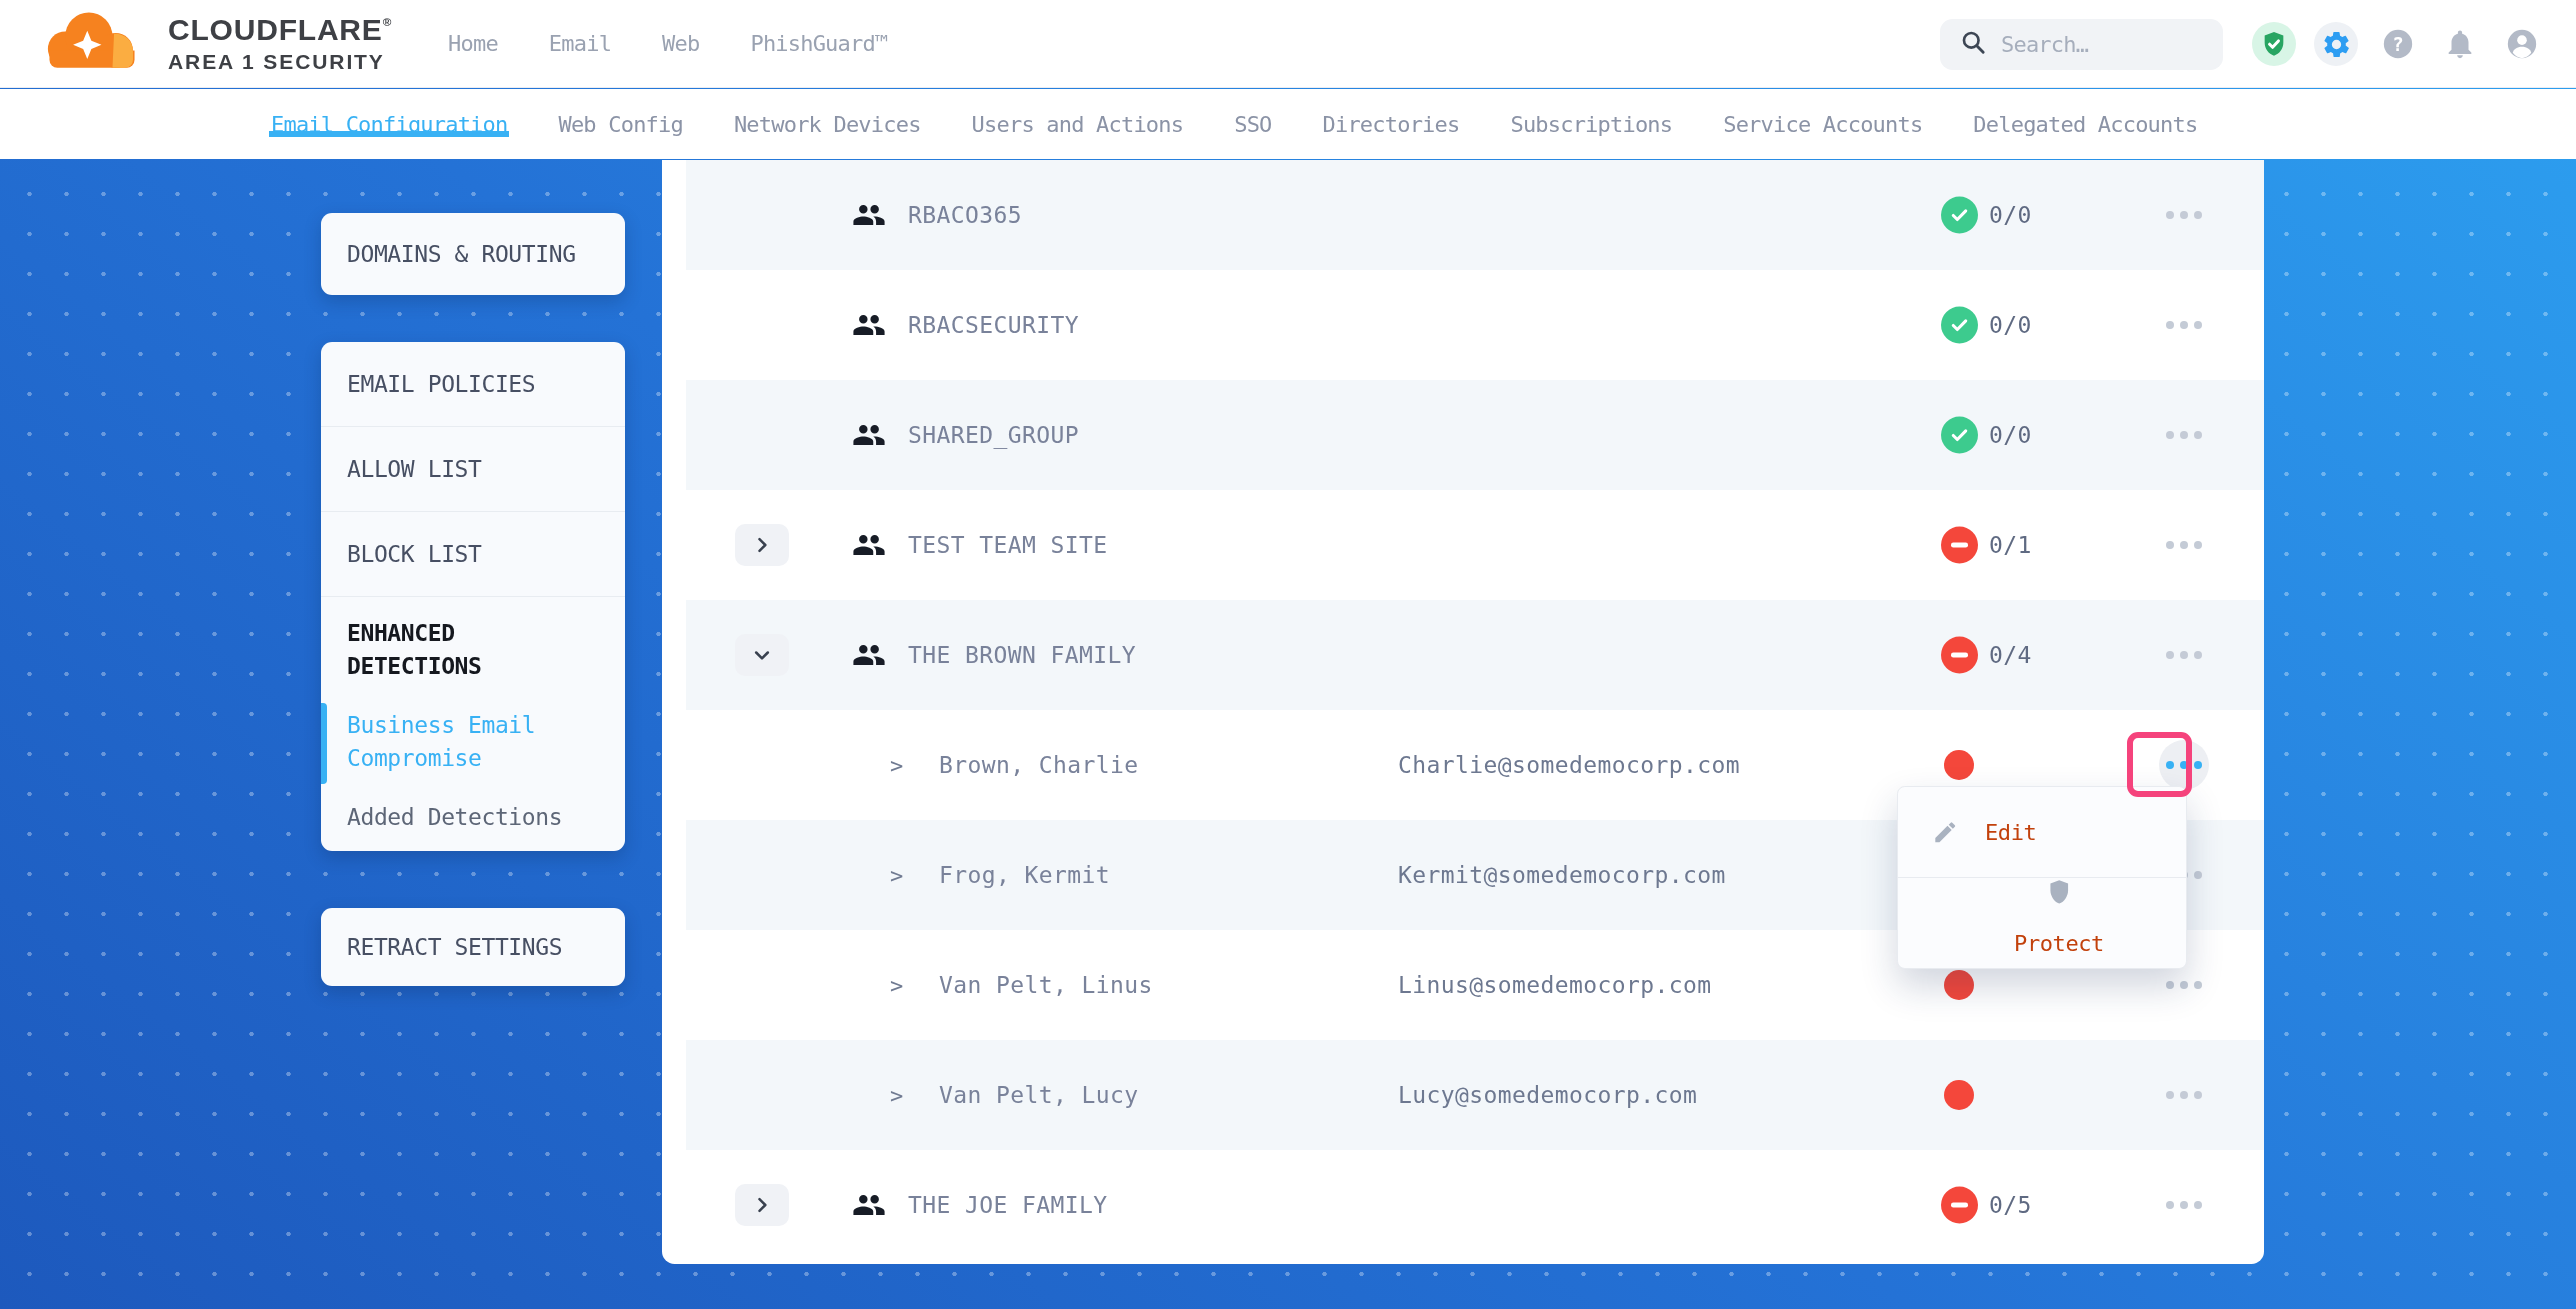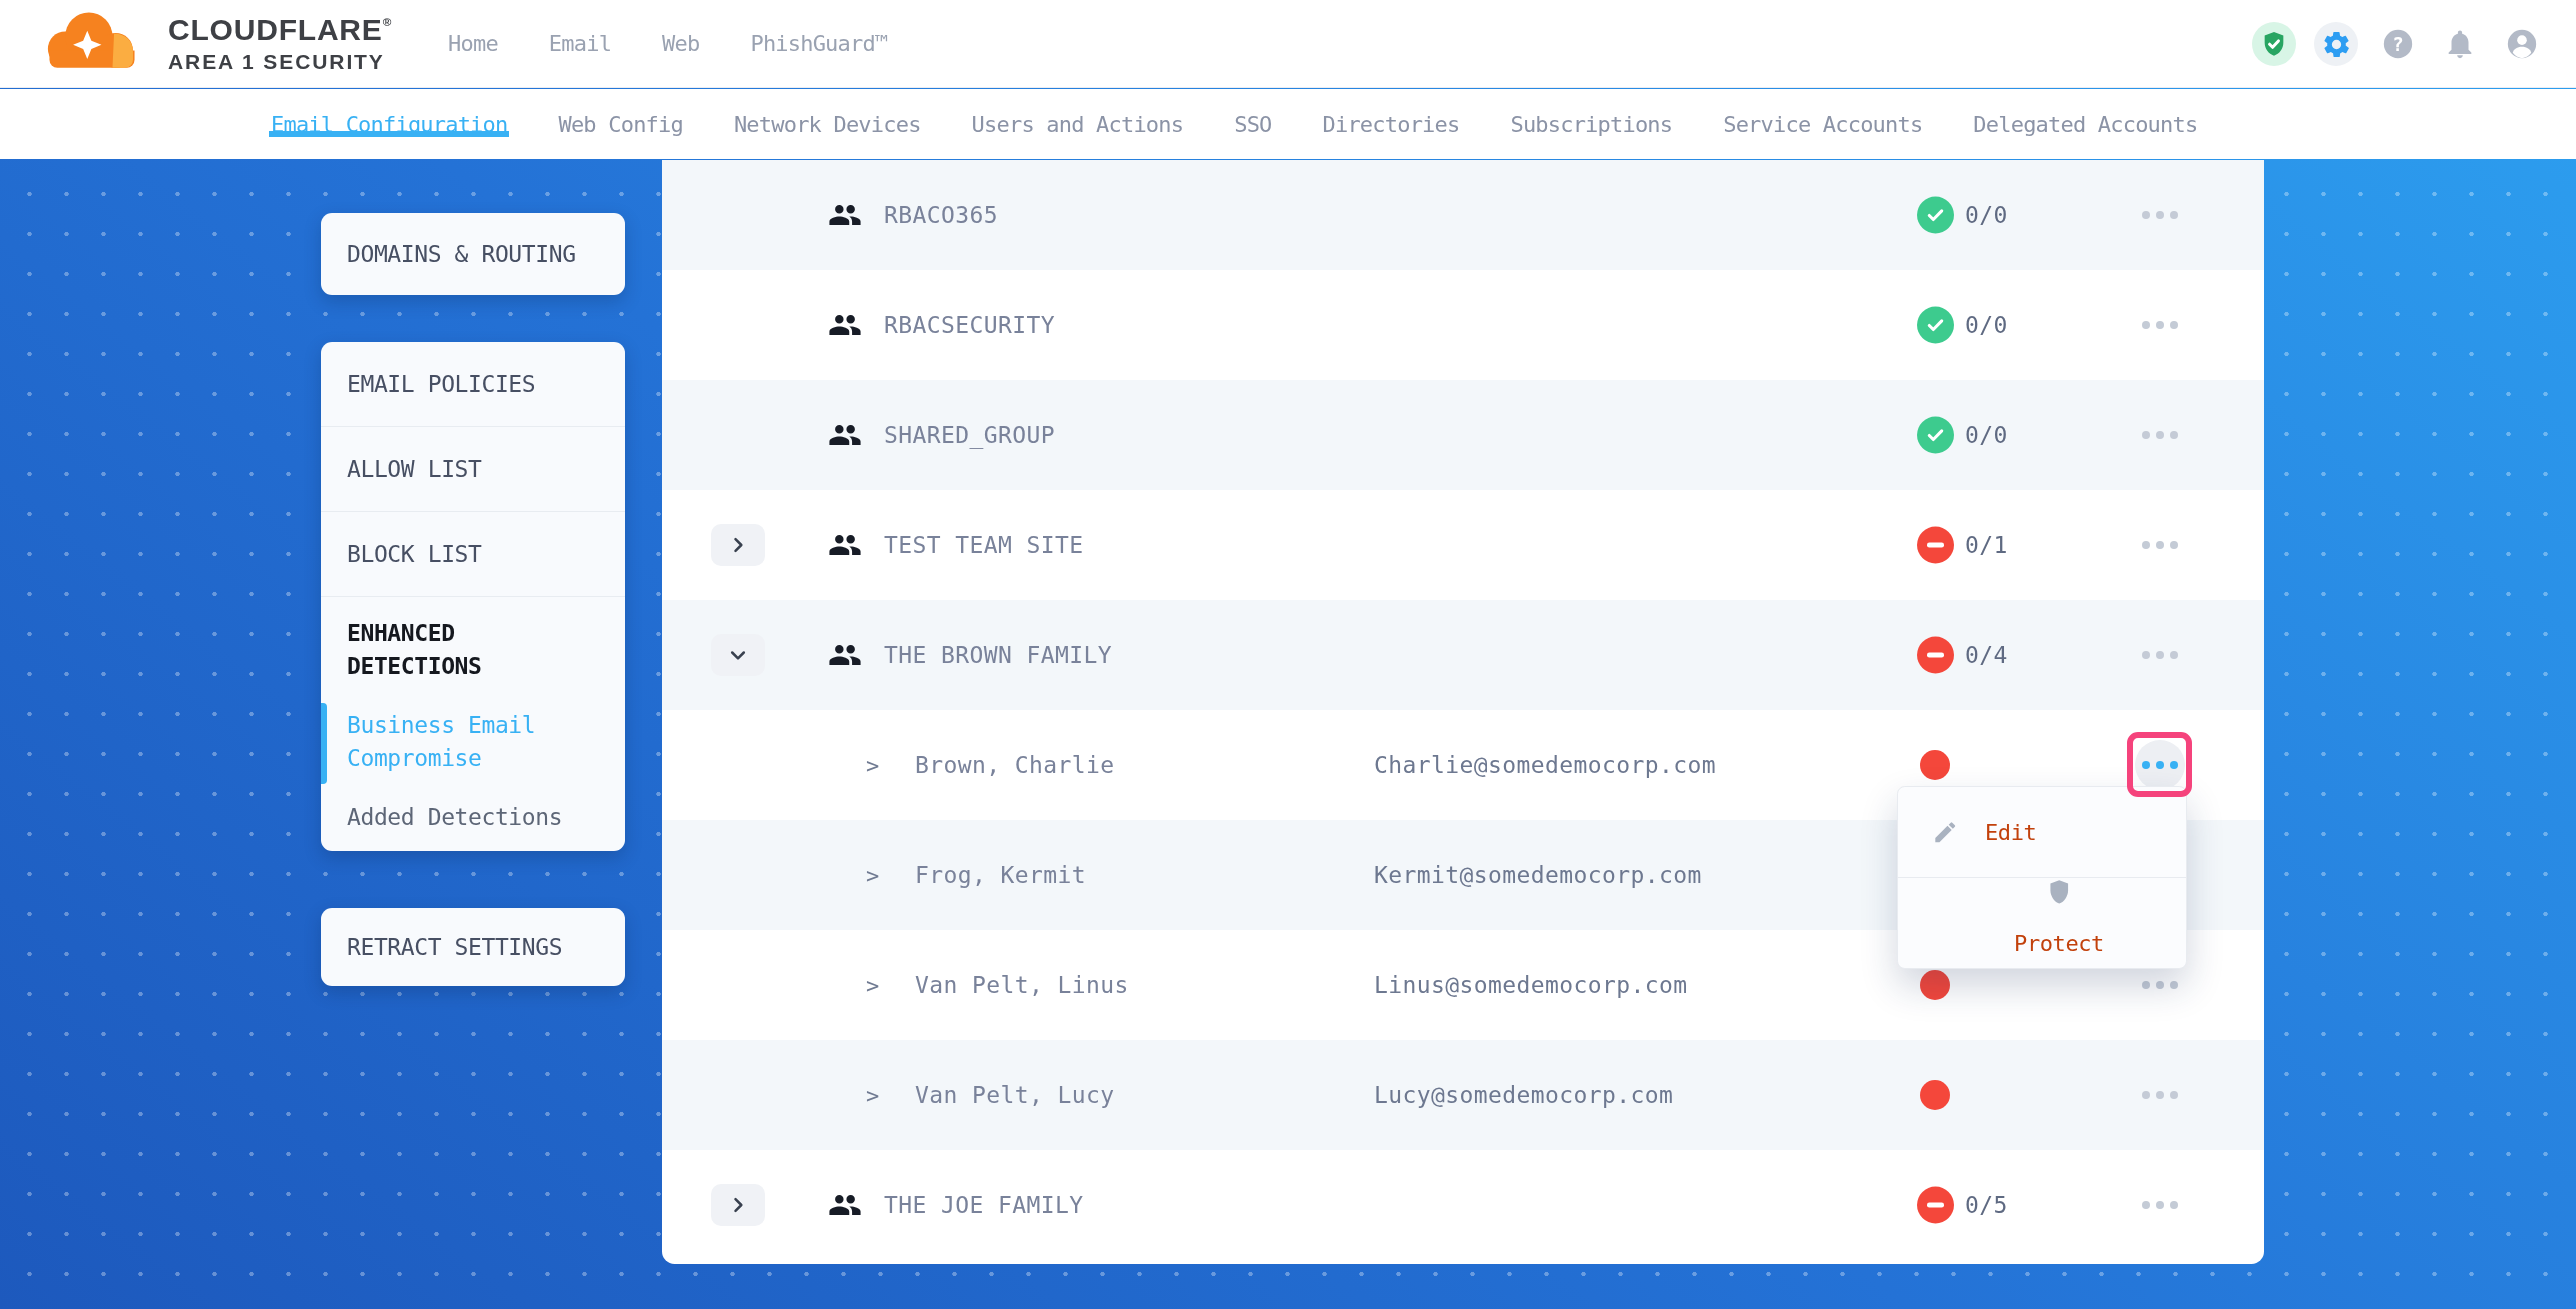--- a/index.html
+++ b/index.html
@@ -45,21 +45,21 @@
   .sitem{height:84px;display:flex;align-items:center;padding-left:26px;border-bottom:1.6px solid #e8ecf1;cursor:pointer;}
   .c1 .sitem,.c3 .sitem{height:100%;border-bottom:none;}
   .ssec{padding:20px 28px 0 26px;}
   .stitle{color:#15181f;font-weight:700;line-height:33px;cursor:pointer;}
   .ssub{margin-top:26px;line-height:33px;color:#5d6677;cursor:pointer;}
   .ssub.active{color:var(--accent-blue);}
   .sind{position:absolute;left:0;top:361px;width:6.2px;height:81px;background:var(--accent-blue);border-radius:0 3.9px 3.9px 0;}
   
   .table{position:absolute;left:662px;top:160px;width:1602px;height:1104px;background:#fff;
     border-radius:0 0 12.5px 12.5px;overflow:hidden;z-index:1;font-size:23px;}
-  .trow{position:relative;height:110px;}
+  .trow{position:relative;height:110px;margin-left:24px;}
   .trow:nth-child(odd){background:#f3f7fa;}
   .trow>*{position:absolute;top:50%;transform:translateY(-50%);}
   .expander{left:49px;width:54px;height:42px;background:#f0f2f6;border-radius:10px;
     display:flex;align-items:center;justify-content:center;cursor:pointer;}
   .expander svg{width:20px;height:20px;}
   .gicon{left:166px;width:34px;height:34px;}
   .gicon svg{width:34px;height:34px;}
   .gname{left:222px;color:#79829a;letter-spacing:0.4px;white-space:nowrap;}
   .ucaret{left:204px;color:#707b92;font-size:22px;}
   .uname{left:253px;color:#79829a;letter-spacing:0.4px;white-space:nowrap;}
@@ -111,20 +111,29 @@
         </div>
         <div class="b2">AREA 1 SECURITY</div>
       </div>
     </div>
     <nav class="mnav">
         <a class="nl">Home</a>
         <a class="nl">Email</a>
         <a class="nl">Web</a>
         <a class="nl">PhishGuard™</a>
       </nav>
+    <div class="search">
+      <span>
+        <svg viewBox="0 0 24 24">
+            <circle cx="10.2" cy="10.2" r="6.6" fill="none" stroke="#3d4654" stroke-width="2.4"></circle>
+            <line x1="15.2" y1="15.2" x2="21" y2="21" stroke="#3d4654" stroke-width="2.6" stroke-linecap="round"></line>
+          </svg>
+      </span>
+      <input placeholder="Search…" style="">
+    </div>
     <div class="ticons">
         <div class="tic tic-green">
           <svg viewBox="0 0 24 24">
             <path fill="#28A562" d="M12 1.8L4 4.8v6.2c0 5 3.4 9.7 8 11 4.6-1.3 8-6 8-11V4.8l-8-3z"></path>
             <path d="M8.2 12.2l2.6 2.6 5-5.4" fill="none" stroke="#fff" stroke-width="2.6" stroke-linecap="round" stroke-linejoin="round"></path>
           </svg>
         </div>
         <div class="tic tic-gray">
           <svg viewBox="0 0 24 24">
             <path fill="#2D9DF2" d="M19.14 12.94c.04-.3.06-.61.06-.94s-.02-.64-.07-.94l2.03-1.58a.5.5 0 0 0 .12-.64l-1.92-3.32a.5.5 0 0 0-.61-.22l-2.39.96a7.3 7.3 0 0 0-1.62-.94l-.36-2.54a.5.5 0 0 0-.5-.42h-3.84a.5.5 0 0 0-.5.42l-.36 2.54c-.59.24-1.13.57-1.62.94l-2.39-.96a.5.5 0 0 0-.61.22L2.74 8.87a.5.5 0 0 0 .12.64l2.03 1.58c-.05.3-.09.63-.09.94s.02.64.07.94l-2.03 1.58a.5.5 0 0 0-.12.64l1.92 3.32c.14.24.42.34.68.24l2.39-.96c.5.38 1.03.7 1.62.94l.36 2.54c.05.24.25.42.5.42h3.84c.25 0 .46-.18.5-.42l.36-2.54c.59-.24 1.13-.56 1.62-.94l2.39.96c.26.1.54 0 .68-.24l1.92-3.32a.5.5 0 0 0-.12-.64l-2.01-1.58zM12 15.6A3.6 3.6 0 1 1 12 8.4a3.6 3.6 0 0 1 0 7.2z"></path>

